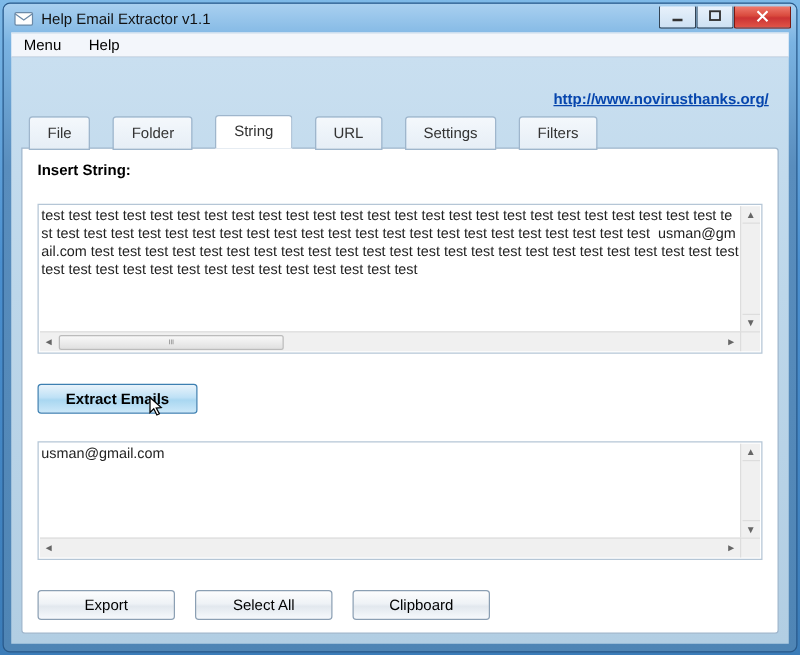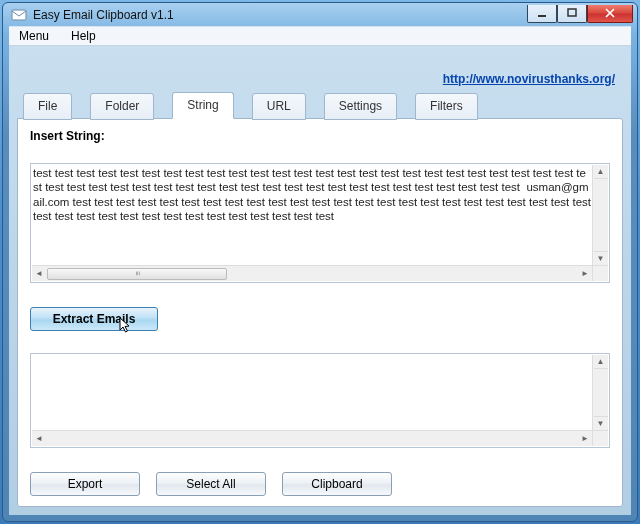--- a/index.html
+++ b/index.html
@@ -253,21 +253,21 @@
 
 <div class="window">
 
   <div class="titlebar">
     <span class="appicon">
       <svg viewBox="0 0 16 16" width="16" height="16">
         <rect x="1" y="3" width="14" height="10" rx="1" fill="#fefefe" stroke="#6b8aa8"></rect>
         <path d="M1 4 L8 9 L15 4" fill="none" stroke="#6b8aa8"></path>
       </svg>
     </span>
-    <span class="title">Easy Email Clipboard v1.1</span>
+    <span class="title">Help Email Extractor v1.1</span>
     <div class="winbtns">
       <span class="winbtn min">
         <svg width="10" height="10">
             <rect x="1" y="7" width="8" height="2" fill="#333"></rect>
           </svg>
       </span>
       <span class="winbtn max">
         <svg width="10" height="10">
             <rect x="1" y="1" width="8" height="7" fill="none" stroke="#333" stroke-width="1.5"></rect>
           </svg>
@@ -324,20 +324,21 @@
           <span>Extract Emails</span>
           <span class="cursor">
             <svg width="16" height="18" viewBox="0 0 16 18">
               <path d="M1 1 L1 13 L4 10 L6.5 15 L8.5 14 L6 9.5 L10 9 Z" fill="#fff" stroke="#000" stroke-width="1"></path>
             </svg>
           </span>
         </div>
       </div>
 
       <div class="textbox-wrap results">
+        <div class="ta-content">usman@gmail.com</div>
         <div class="scroll-v">
           <span class="arr up">▲</span>
           <span class="arr dn">▼</span>
         </div>
         <div class="scroll-h">
           <span class="arr">◄</span>
           <div class="spacer"></div>
           <span class="arr">►</span>
         </div>
         <div class="corner"></div>

